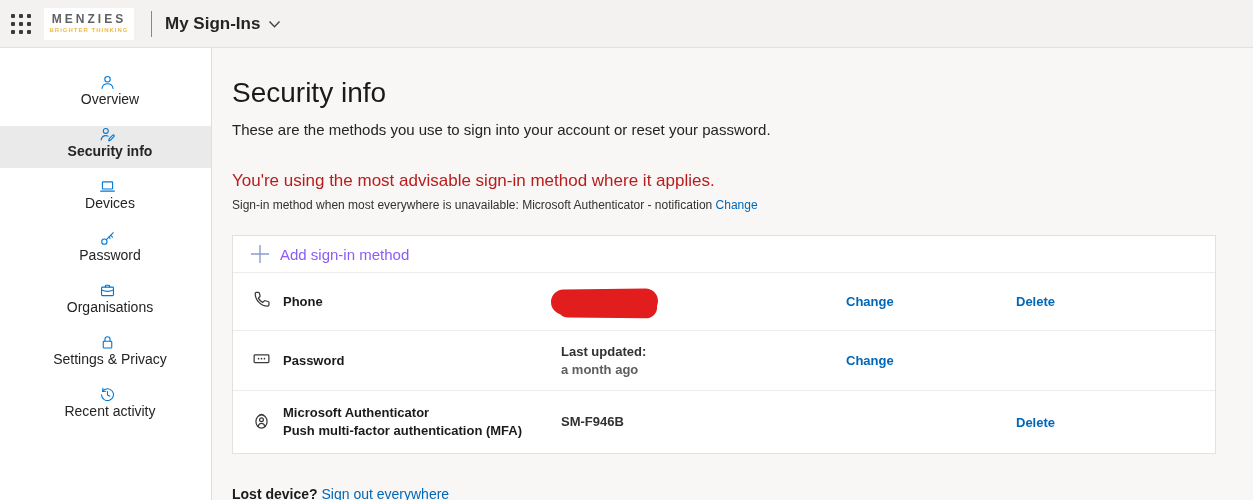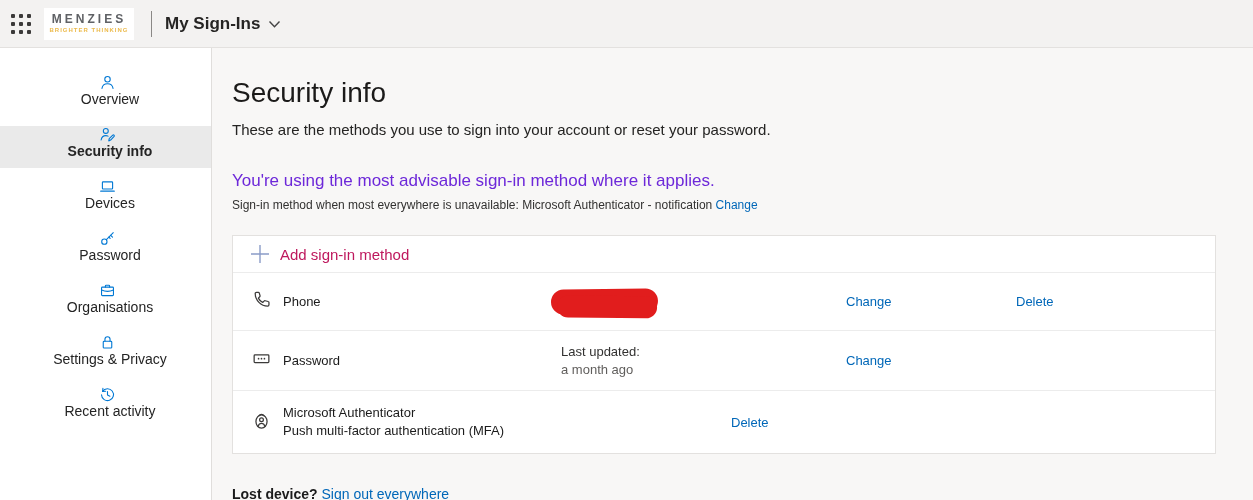--- a/index.html
+++ b/index.html
@@ -42,35 +42,35 @@
   .side-item.selected { background:#eaeaea; font-weight:700; }
   .sicon svg { stroke:#0078d4; fill:none; stroke-width:1.3; stroke-linecap:round; stroke-linejoin:round; }
 
   
   .main {
     position:absolute; left:212px; top:48px; right:0; bottom:0;
     background:#f8f7f6; padding:28px 0 0 20px;
   }
   .page-title { font-size:28px; font-weight:400; color:#1b1a19; line-height:34px; }
   .page-sub { font-size:15px; color:#252423; margin-top:10px; line-height:20px; }
-  .advisory-head { font-size:17px; color:#6d28d9; margin-top:30px; line-height:22px; }
+  .advisory-head { font-size:17px; color:#b91c1c; margin-top:30px; line-height:22px; }
   .advisory-detail { font-size:12px; color:#323130; margin-top:5px; line-height:16px; }
   a.link { color:#0067b8; text-decoration:none; cursor:pointer; }
 
   .methods-table {
     margin-top:22px; width:984px; background:#ffffff;
     border:1px solid #e3e1df;
   }
   .t-header {
     height:37px; display:flex; align-items:center; padding-left:15px;
     border-bottom:1px solid #ececec; cursor:pointer;
   }
   .t-header .plus { width:24px; height:24px; margin-right:8px; }
-  .t-header .hlabel { font-size:15px; color:#be185d;text-align:center; }
-  .t-row { display:flex; align-items:center; border-bottom:1px solid #ececec; }
+  .t-header .hlabel { font-size:15px; color:#8b5cf6;text-align:center; }
+  .t-row { display:flex; align-items:center; border-bottom:1px solid #ececec;font-weight:bold; }
   .t-row:last-child { border-bottom:none; }
   .row-phone { height:58px; } .row-password { height:60px; } .row-auth { height:62px; }
   .cell-icon { width:50px; padding-left:18px; flex:none; }
   .cell-icon svg { stroke:#3b3a39; fill:none; stroke-width:1.2; stroke-linecap:round; stroke-linejoin:round; }
   .cell-name { width:278px; flex:none; font-size:13px; color:#1b1b1b; line-height:18px; }
   .cell-value { width:285px; flex:none; font-size:13px; color:#323130; line-height:18px; position:relative; }
   .cell-value .muted { color:#605e5c; }
   .cell-action { width:170px; flex:none; font-size:13px; }
   .redaction {
     position:absolute; left:-10px; top:-13px; width:107px; height:25px;
@@ -256,20 +256,21 @@
             <ellipse cx="10" cy="11" rx="5.3" ry="6.3"></ellipse>
             <path d="M7.8,5.3 A2.6,2.6 0 0 1 12.2,5.3"></path>
             <circle cx="10" cy="9.3" r="1.8"></circle>
             <path d="M6.9,15.3 C7.4,13.6 8.5,12.8 10,12.8 C11.5,12.8 12.6,13.6 13.1,15.3"></path>
           </svg>
       </div>
       <div class="cell-name">
         <div>Microsoft Authenticator</div>
         <div>Push multi-factor authentication (MFA)</div>
       </div>
+      <div class="cell-value">SM-F946B</div>
       <div class="cell-action"></div>
       <div class="cell-action">
         <a class="link">Delete</a>
       </div>
     </div>
 
   </div>
 
   <div class="footer-line">
     <b>Lost device?</b>

